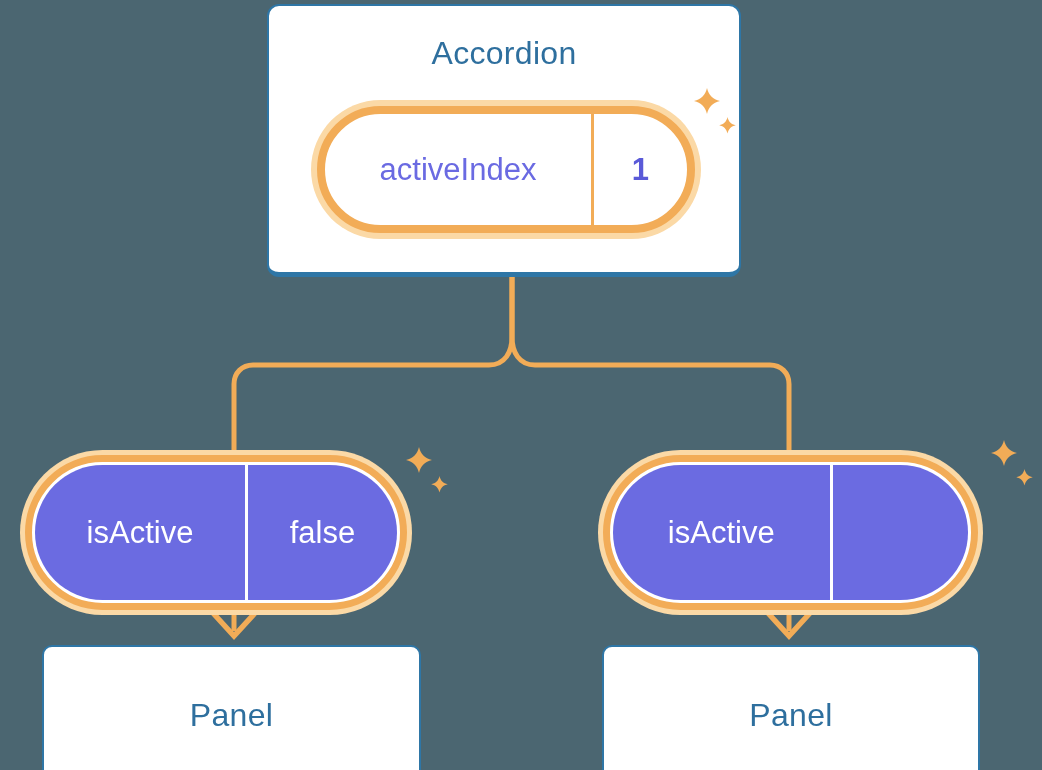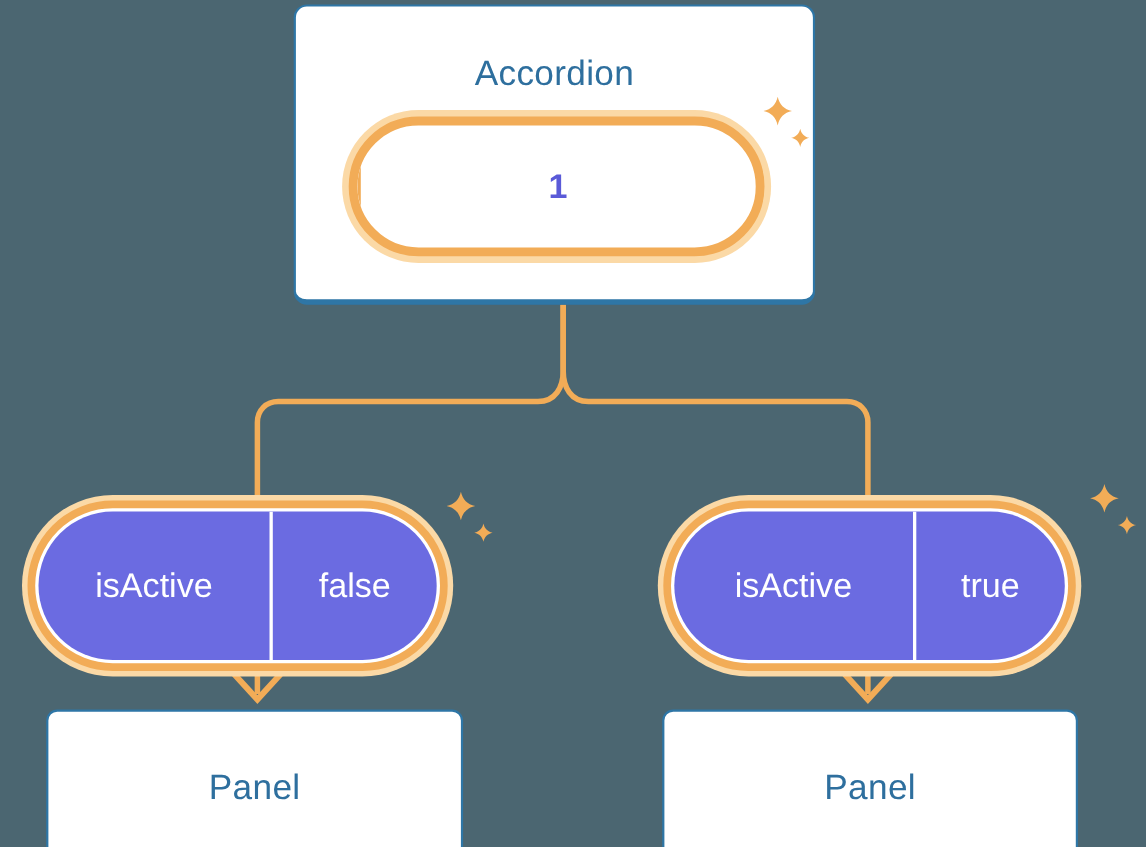--- a/index.html
+++ b/index.html
@@ -31,21 +31,21 @@
   .component-box{
     position:absolute;background:var(--box-bg);
     border:2.5px solid var(--box-border);border-bottom-width:5px;
     border-radius:12px;z-index:2;
   }
   #accordion-box{left:267px;top:4px;width:474px;height:273px;}
   .box-title{
     text-align:center;color:var(--box-text);
     font-size:32px;font-weight:500;letter-spacing:.3px;
   }
-  #accordion-box .box-title{padding-top:42px;}
+  #accordion-box .box-title{padding-top:29px;}
   .panel-box{top:645px;height:144px;display:flex;align-items:center;justify-content:center;border-radius:10px;}
   #panel-box-left{left:42px;width:379px;}
   #panel-box-right{left:602px;width:378px;}
 
   
   #state-pill{
     position:absolute;left:48px;top:100px;width:378px;height:127px;
     background:var(--box-bg);
     border:8px solid var(--accent-orange);
     box-shadow:0 0 0 6px var(--orange-glow);
@@ -91,20 +91,21 @@
   <svg id="connector-layer" width="1042" height="770" viewBox="0 0 1042 770" aria-hidden="true">
     <path class="connector" d="M512 277 L512 337 C512 352 505 365 489 365 L253 365 C242 365 234 373 234 384 L234 631"></path>
     <path class="connector" d="M512 277 L512 337 C512 352 519 365 535 365 L770 365 C781 365 789 373 789 384 L789 631"></path>
     <path class="arrowhead" d="M213 613 L234 636 L255 613"></path>
     <path class="arrowhead" d="M768 613 L789 636 L810 613"></path>
   </svg>
 
   <div id="accordion-box" class="component-box">
     <div class="box-title">Accordion</div>
     <div id="state-pill">
+      <div class="state-cell label">activeIndex</div>
       <div class="state-divider"></div>
       <div class="state-cell value">1</div>
     </div>
   </div>
 
   <svg id="sparkle-accordion" class="sparkle" width="44" height="50" viewBox="0 0 44 50" aria-hidden="true">
     <path d="M13 0 C14.6 7.2 18.8 11.4 26 13 C18.8 14.6 14.6 18.8 13 26 C11.4 18.8 7.2 14.6 0 13 C7.2 11.4 11.4 7.2 13 0 Z"></path>
     <path d="M33.5 29 C34.5 33.6 37.2 36.3 41.8 37.3 C37.2 38.3 34.5 41 33.5 45.6 C32.5 41 29.8 38.3 25.2 37.3 C29.8 36.3 32.5 33.6 33.5 29 Z"></path>
   </svg>
   <svg id="sparkle-left" class="sparkle" width="44" height="50" viewBox="0 0 44 50" aria-hidden="true">
@@ -121,21 +122,20 @@
       <div class="prop-cell label">isActive</div>
       <div class="prop-divider"></div>
       <div class="prop-cell value">false</div>
     </div>
   </div>
 
   <div id="prop-pill-right" class="prop-pill">
     <div class="prop-inner">
       <div class="prop-cell label">isActive</div>
       <div class="prop-divider"></div>
-      <div class="prop-cell value">true</div>
     </div>
   </div>
 
   <div id="panel-box-left" class="component-box panel-box">
     <div class="box-title">Panel</div>
   </div>
   <div id="panel-box-right" class="component-box panel-box">
     <div class="box-title">Panel</div>
   </div>
 

